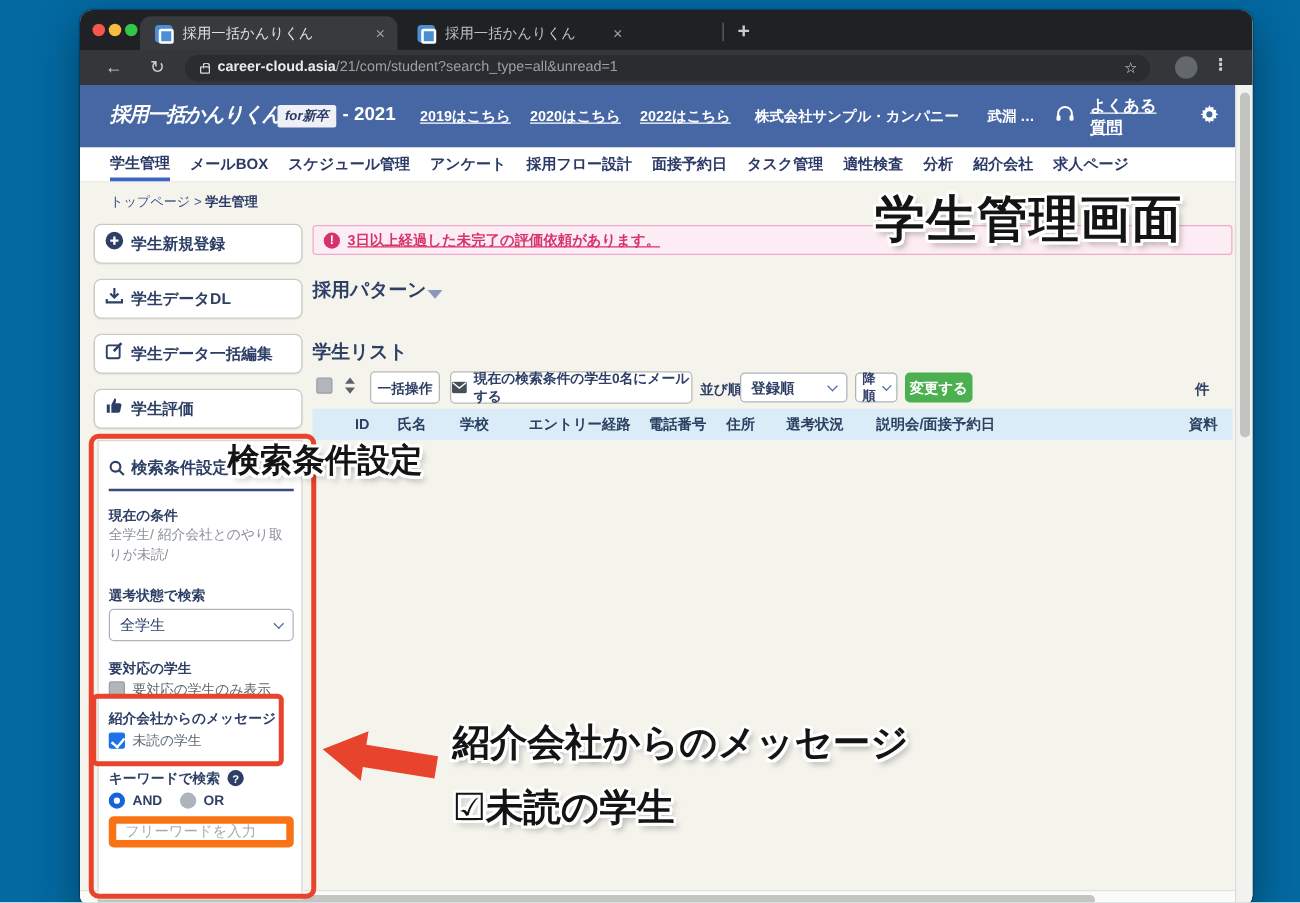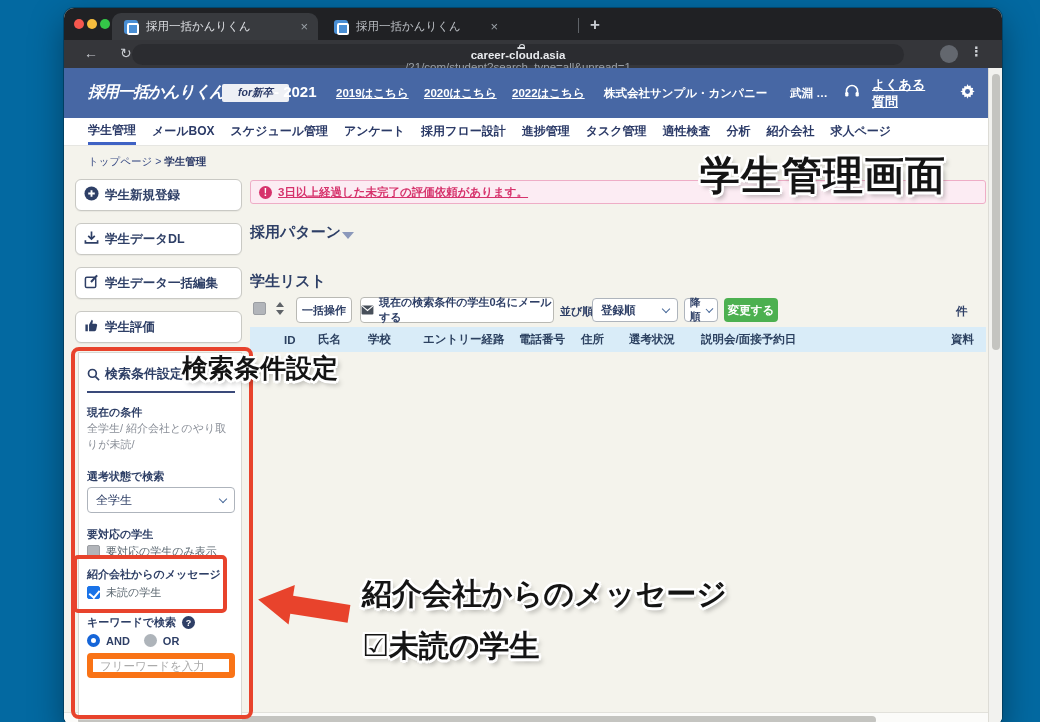--- a/index.html
+++ b/index.html
@@ -18,37 +18,37 @@
   .tab.active { background:#383a3e; }
   .tab .title { color:#dfe1e5; font-size:11.5px; white-space:nowrap; overflow:hidden; }
   .tab.inactive .title { color:#bdc1c6; }
   .favicon { width:14px; height:14px; border-radius:3px; background:#4a8fd4; margin:0 8px 0 12px; position:relative; }
   .favicon:before { content:""; position:absolute; left:3px; top:3px; width:8px; height:8px; border:2px solid #fff; border-radius:2px; }
   .tab-close { margin-left:auto; margin-right:10px; color:#9aa0a6; font-size:13px; line-height:1; cursor:default; }
   .tab-divider { position:absolute; top:10px; left:514px; width:1px; height:15px; background:#5f6368; }
   .newtab { position:absolute; left:526px; top:7px; color:#c8ccd1; font-size:17px; font-weight:bold; }
   .toolbarrow { position:absolute; left:0; top:32px; width:938px; height:28px; background:#35363a; }
   .navicon { position:absolute; top:5px; color:#c9ccd1; font-size:14px; }
-  .omnibox { position:absolute; left:68px; top:3.5px; width:772px; height:21px; border-radius:11px; background:#2b2c30;
-             display:flex; align-items:center;flex-direction:column; }
+  .omnibox { position:absolute; left:84px; top:3.5px; width:772px; height:21px; border-radius:11px; background:#2b2c30;
+             display:flex; align-items:center; }
   .lockicon { width:8px; height:6px; border:1.2px solid #dadce0; border-radius:1px; margin:3px 6px 0 12px; position:relative; }
   .lockicon:before { content:""; position:absolute; left:1px; top:-4px; width:4px; height:4px;
                      border:1.2px solid #dadce0; border-bottom:none; border-radius:3px 3px 0 0; }
   .urldomain { color:#e8eaed; font-size:11.5px; font-weight:bold; }
   .urlpath { color:#9aa0a6; font-size:11.5px; }
   .staricon { margin-left:auto; margin-right:10px; color:#dadce0; font-size:12px; }
   .avatar { position:absolute; left:876px; top:5px; width:18px; height:18px; border-radius:50%; background:#63676e; }
   .kebab { position:absolute; left:906px; top:4px; color:#cfd2d6; font-size:13px; font-weight:bold; letter-spacing:0; }
 
   
   .page { position:absolute; left:0; top:60px; width:938px; height:658px; background:#f4f3ec; }
   .bluebar { position:absolute; left:0; top:0; width:924px; height:50px; background:#4767a4; }
   .logo { position:absolute; left:24px; top:14px; color:#fff; font-size:16px; font-weight:bold; font-style:italic; letter-spacing:-1px; white-space:nowrap; }
   .badge { position:absolute; left:158px; top:16px; background:#eef0f5; color:#2b3a67; font-size:10.5px; font-weight:bold;
-           padding:2px 16px; border-radius:2px; font-style:italic; }
+           padding:2px 6px; border-radius:2px; font-style:italic; }
   .yeartxt { position:absolute; left:210px; top:15px; color:#fff; font-size:15px; font-weight:bold; }
   .ylink { position:absolute; top:18px; color:#fff; font-size:11.5px; font-weight:bold; text-decoration:underline; white-space:nowrap; }
   .hcompany { position:absolute; left:540px; top:18px; color:#fff; font-size:11.5px; font-weight:bold; white-space:nowrap; }
   .huser { position:absolute; left:726px; top:18px; color:#fff; font-size:11.5px; font-weight:bold; white-space:nowrap; }
   .headset { position:absolute; left:780px; top:15px; width:16px; height:16px; }
   .faq { position:absolute; left:808px; top:9px; width:64px; color:#fff; font-size:13px; font-weight:bold;
          text-decoration:underline; line-height:1.3; }
   .gear { position:absolute; left:896px; top:16px; width:15px; height:15px; }
 
   .navbar { position:absolute; left:0; top:50px; width:924px; height:28px; background:#fff;
@@ -198,21 +198,21 @@
           </svg>
         </span>
       </div>
 
       <div class="navbar">
         <span class="nav-item active">学生管理</span>
         <span class="nav-item">メールBOX</span>
         <span class="nav-item">スケジュール管理</span>
         <span class="nav-item">アンケート</span>
         <span class="nav-item">採用フロー設計</span>
-        <span class="nav-item">進捗管理</span>
+        <span class="nav-item">面接予約日</span>
         <span class="nav-item">タスク管理</span>
         <span class="nav-item">適性検査</span>
         <span class="nav-item">分析</span>
         <span class="nav-item">紹介会社</span>
         <span class="nav-item">求人ページ</span>
       </div>
 
       <div class="breadcrumb">
         <span>トップページ</span>
         <span>&gt;</span>

